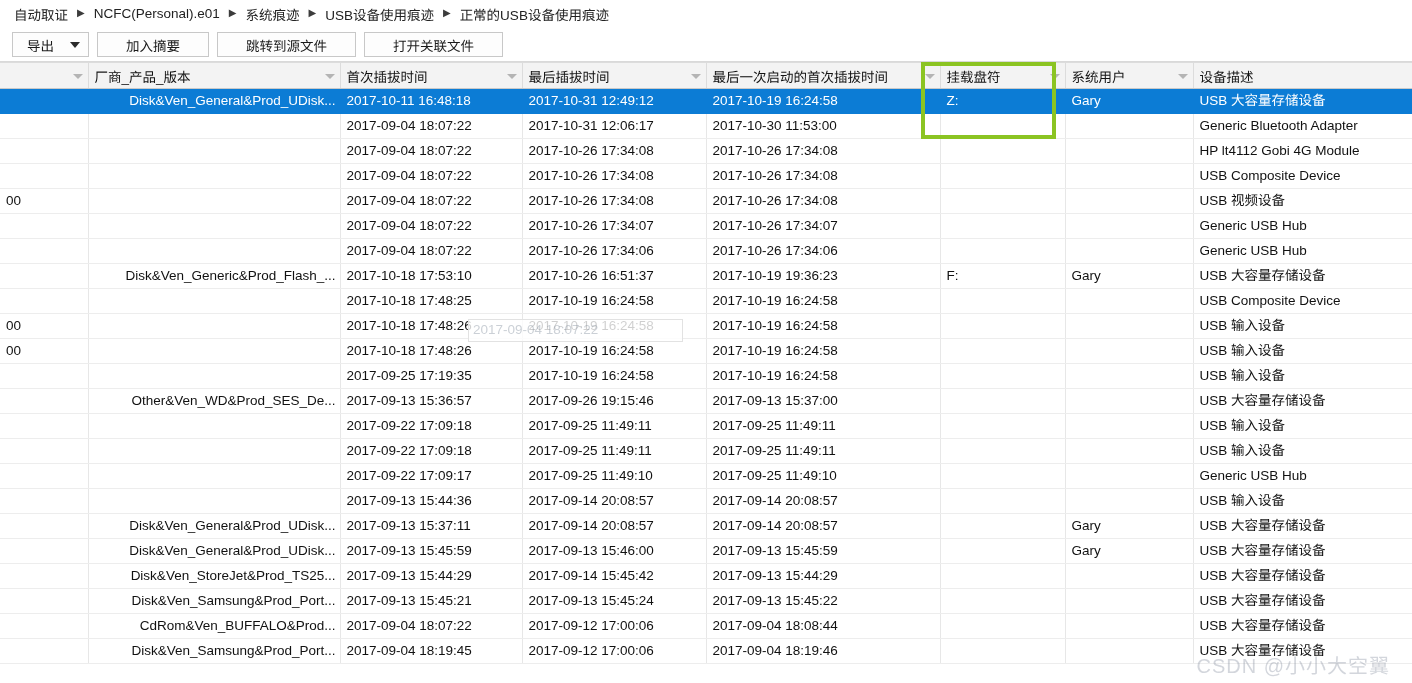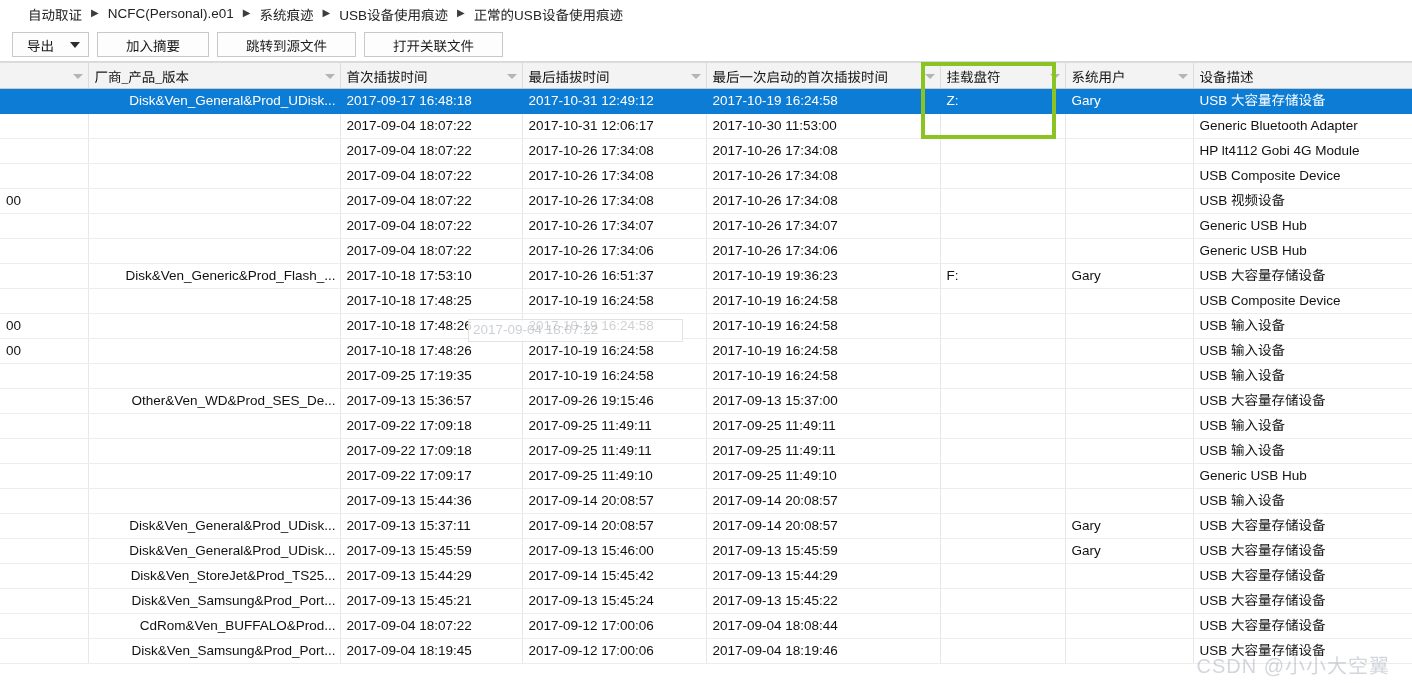--- a/index.html
+++ b/index.html
@@ -12,21 +12,21 @@
     font-family: "Liberation Sans", "DejaVu Sans", sans-serif;
     -webkit-font-smoothing: antialiased;
   }
   #app { position: relative; width: 1412px; height: 683px; background:#fff; }
 
   
   .breadcrumb {
     height: 28px;
     display: flex;
     align-items: center;
-    padding-left: 28px;
+    padding-left: 14px;
     font-size: 13.5px;
     color: #1a1a1a;
     background: #ffffff;
     border-bottom: 1px solid #ffffff;
     white-space: nowrap;
   }
   .crumb { color: #222; }
   .crumb-sep {
     display: inline-block;
     margin: 0 9px;
@@ -99,21 +99,20 @@
     overflow: hidden;
     vertical-align: middle;
     font-size: 13.5px;
   }
   th .hlabel {
     display: inline-block;
     max-width: calc(100% - 16px);
     overflow: hidden;
     text-overflow: clip;
     vertical-align: middle;
-    font-family: Liberation Serif, serif;
   }
   .filt {
     position: absolute;
     right: 5px;
     top: 50%;
     margin-top: -2px;
     width: 0; height: 0;
     border-left: 5px solid transparent;
     border-right: 5px solid transparent;
     border-top: 5px solid #b4b4b4;
@@ -228,21 +227,21 @@
             <th><span class="hlabel">最后一次启动的首次插拔时间</span><span class="filt"></span></th>
             <th><span class="hlabel">挂载盘符</span><span class="filt"></span></th>
             <th><span class="hlabel">系统用户</span><span class="filt"></span></th>
             <th><span class="hlabel">设备描述</span></th>
           </tr>
       </thead>
       <tbody id="table-body">
           <tr class="sel">
             <td class="c0"></td>
             <td class="c1">Disk&amp;Ven_General&amp;Prod_UDisk...</td>
-            <td class="c2">2017-09-17 16:48:18</td>
+            <td class="c2">2017-10-11 16:48:18</td>
             <td class="c3">2017-10-31 12:49:12</td>
             <td class="c4">2017-10-19 16:24:58</td>
             <td class="c5">Z:</td>
             <td class="c6">Gary</td>
             <td class="c7">USB 大容量存储设备</td>
           </tr>
           <tr>
             <td class="c0"></td>
             <td class="c1"></td>
             <td class="c2">2017-09-04 18:07:22</td>

